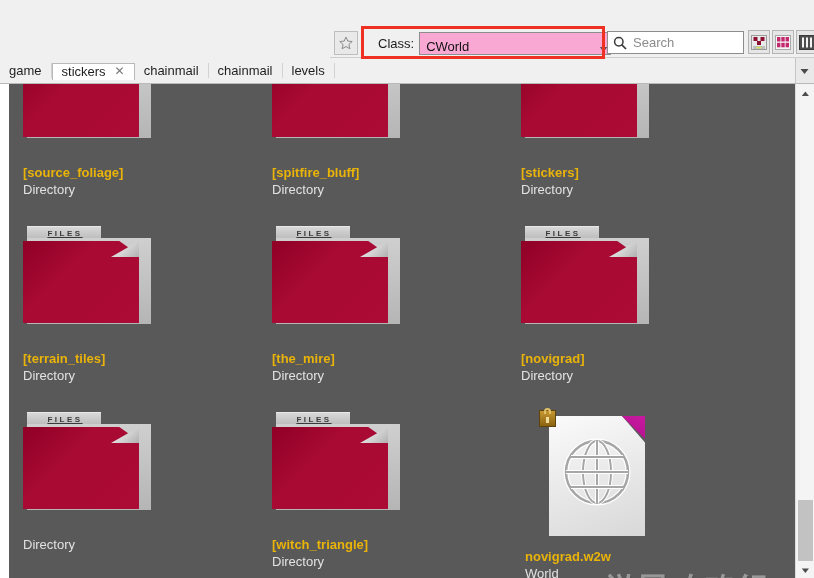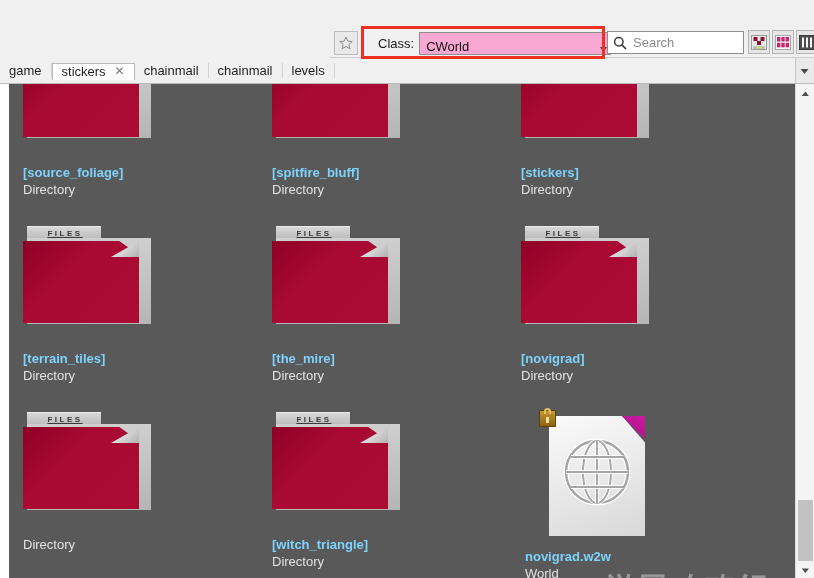--- a/index.html
+++ b/index.html
@@ -294,21 +294,21 @@
   
   .caption {
     position: absolute;
     left: 0; top: 136px;
     width: 230px;
   }
   .caption.file { left: 4px; top: 148px; }
   .cap-name {
     font-size: 13px;
     font-weight: bold;
-    color: #7dd3fc;
+    color: #eab308;
     line-height: 17px;
     white-space: nowrap;
   }
   .cap-sub {
     font-size: 13px;
     color: #e2e2e2;
     line-height: 17px;
     white-space: nowrap;
   }
 

